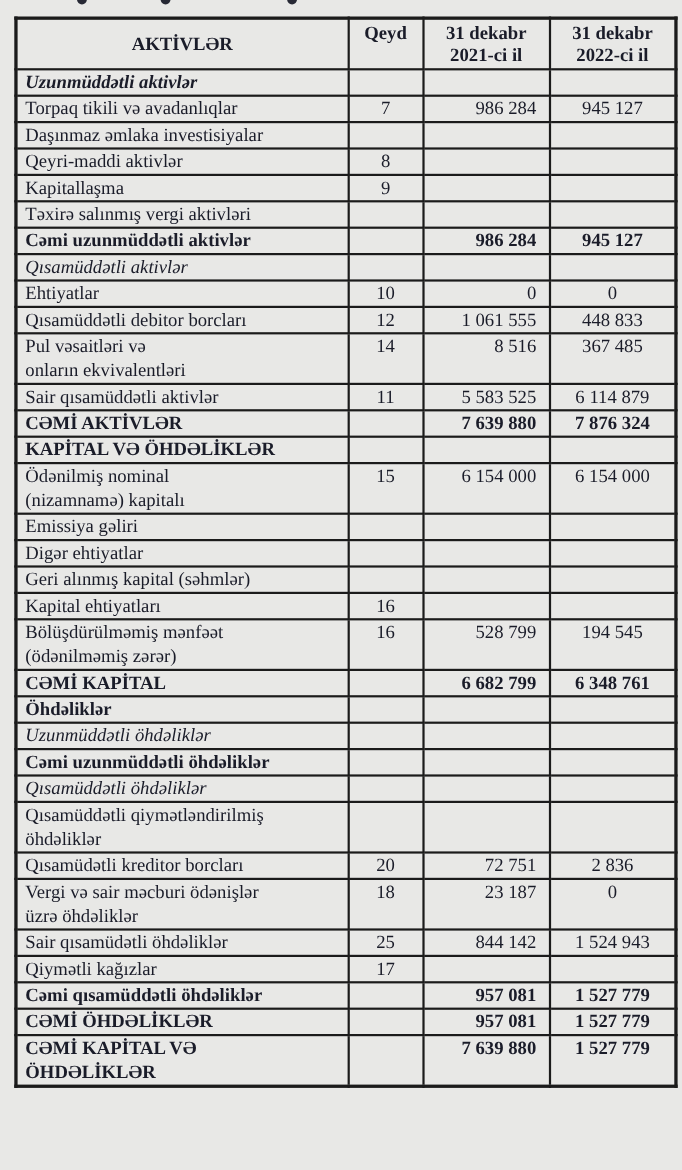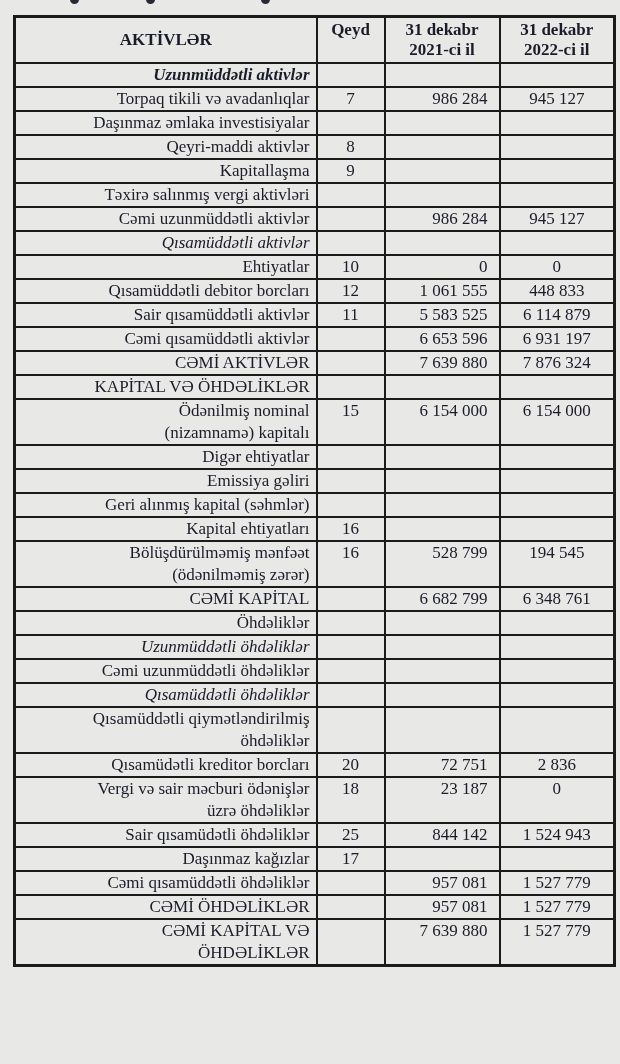--- a/index.html
+++ b/index.html
@@ -63,26 +63,26 @@
     white-space: pre-line;
   }
   th.h-label { vertical-align: middle; }
 
   td {
     line-height: 22px;
     padding: 0 6px;
     vertical-align: top;
     white-space: pre-line;
   }
-  td.cell-label { text-align: right; padding-left: 7px; }
+  td.cell-label { text-align: left; padding-left: 7px; }
   td.cell-note  { text-align: center; }
   td.cell-2021  { text-align: right; padding-right: 11px; }
   td.cell-2022  { text-align: center; }
 
-  tr.s-bold td { font-weight: normal; }
+  tr.s-bold td { font-weight: bold; }
   tr.s-italic td.cell-label { font-style: italic; }
   tr.s-bold-italic td.cell-label { font-weight: bold; font-style: italic; }
 </style>
 </head>
 <body>
 
 <div class="page">
 
   <div>
     <span class="remnant r1"></span>
@@ -162,30 +162,31 @@
           <td class="cell-2021">0</td>
           <td class="cell-2022">0</td>
         </tr>
         <tr>
           <td class="cell-label">Qısamüddətli debitor borcları</td>
           <td class="cell-note">12</td>
           <td class="cell-2021">1 061 555</td>
           <td class="cell-2022">448 833</td>
         </tr>
         <tr>
+          <td class="cell-label">Pul vəsaitləri və
+onların ekvivalentləri</td>
+          <td class="cell-note">14</td>
+          <td class="cell-2021">8 516</td>
+          <td class="cell-2022">367 485</td>
+        </tr>
+        <tr>
           <td class="cell-label">Sair qısamüddətli aktivlər</td>
           <td class="cell-note">11</td>
           <td class="cell-2021">5 583 525</td>
           <td class="cell-2022">6 114 879</td>
-        </tr>
-        <tr class="s-bold">
-          <td class="cell-label">Cəmi qısamüddətli aktivlər</td>
-          <td class="cell-note"></td>
-          <td class="cell-2021">6 653 596</td>
-          <td class="cell-2022">6 931 197</td>
         </tr>
         <tr class="s-bold">
           <td class="cell-label">CƏMİ AKTİVLƏR</td>
           <td class="cell-note"></td>
           <td class="cell-2021">7 639 880</td>
           <td class="cell-2022">7 876 324</td>
         </tr>
         <tr class="s-bold">
           <td class="cell-label">KAPİTAL VƏ ÖHDƏLİKLƏR</td>
           <td class="cell-note"></td>
@@ -193,27 +194,27 @@
           <td class="cell-2022"></td>
         </tr>
         <tr>
           <td class="cell-label">Ödənilmiş nominal
 (nizamnamə) kapitalı</td>
           <td class="cell-note">15</td>
           <td class="cell-2021">6 154 000</td>
           <td class="cell-2022">6 154 000</td>
         </tr>
         <tr>
+          <td class="cell-label">Emissiya gəliri</td>
+          <td class="cell-note"></td>
+          <td class="cell-2021"></td>
+          <td class="cell-2022"></td>
+        </tr>
+        <tr>
           <td class="cell-label">Digər ehtiyatlar</td>
-          <td class="cell-note"></td>
-          <td class="cell-2021"></td>
-          <td class="cell-2022"></td>
-        </tr>
-        <tr>
-          <td class="cell-label">Emissiya gəliri</td>
           <td class="cell-note"></td>
           <td class="cell-2021"></td>
           <td class="cell-2022"></td>
         </tr>
         <tr>
           <td class="cell-label">Geri alınmış kapital (səhmlər)</td>
           <td class="cell-note"></td>
           <td class="cell-2021"></td>
           <td class="cell-2022"></td>
         </tr>
@@ -280,21 +281,21 @@
           <td class="cell-2021">23 187</td>
           <td class="cell-2022">0</td>
         </tr>
         <tr>
           <td class="cell-label">Sair qısamüdətli öhdəliklər</td>
           <td class="cell-note">25</td>
           <td class="cell-2021">844 142</td>
           <td class="cell-2022">1 524 943</td>
         </tr>
         <tr>
-          <td class="cell-label">Daşınmaz kağızlar</td>
+          <td class="cell-label">Qiymətli kağızlar</td>
           <td class="cell-note">17</td>
           <td class="cell-2021"></td>
           <td class="cell-2022"></td>
         </tr>
         <tr class="s-bold">
           <td class="cell-label">Cəmi qısamüddətli öhdəliklər</td>
           <td class="cell-note"></td>
           <td class="cell-2021">957 081</td>
           <td class="cell-2022">1 527 779</td>
         </tr>

